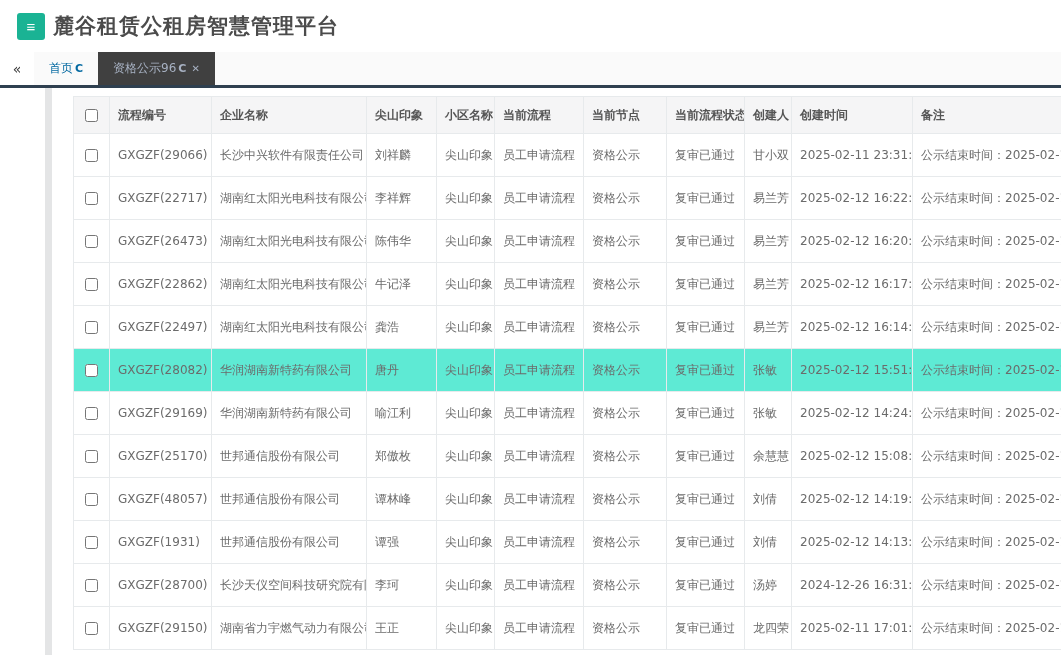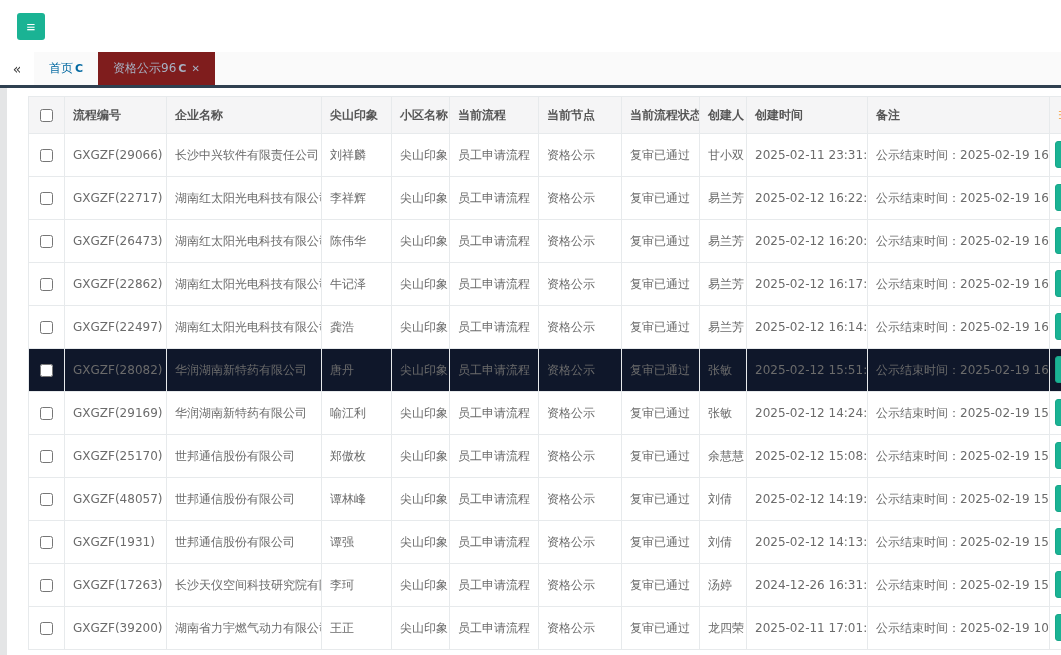--- a/index.html
+++ b/index.html
@@ -31,51 +31,52 @@
     width:34px; background:#fff; display:flex; align-items:center;
     justify-content:center; color:#3c3c3c; font-size:14px; cursor:pointer;
     flex:0 0 auto;
   }
   .tab {
     display:flex; align-items:center; padding:0 15px; font-size:12px;
     color:#0369a1; cursor:pointer; white-space:nowrap;
   }
   .tab .ref-ic { font-weight:bold; font-size:11px; margin-left:2px; }
   .tab .cls-ic { font-size:10px; margin-left:5px; }
-  .tab.active { background:#7f1d1d; color:#a7b1c2; }
+  .tab.active { background:#404040; color:#a7b1c2; }
   
-  .content { display:flex; height:567px; background:#fff; }
+  .content { display:flex; height:567px; background:#fff;padding-left:45px; }
   .side-strip { width:7px; background:#e4e5e6; flex:0 0 auto; }
   .table-wrap { margin:8px 0 0 21px; overflow:hidden; flex:1; }
   table {
     border-collapse:collapse; table-layout:fixed; width:1111px;
     border-left:1px solid #e7eaec; border-top:1px solid #e7eaec;
   }
   th, td {
     border-bottom:1px solid #e7eaec; border-right:1px solid #e7eaec;
     padding:0 8px; font-size:12px; text-align:left; white-space:nowrap;
     overflow:hidden;
   }
   thead th { background:#f5f5f6; color:#555; font-weight:bold; height:37px; }
   tbody td { height:43px; color:#6b6b6b; background:#fff; }
-  tr.hl td { background:#0f172a; }
+  tr.hl td { background:#5eead4; }
   .cb-cell { text-align:center; padding:0; }
   .cb-cell input { width:13px; height:13px; margin:0; vertical-align:middle; }
   .ops-head-ic { color:#f8ac59; font-size:11px; }
   .ops-cell { padding:0 0 0 5px; }
   .op-btn {
     width:62px; height:27px; background:#1ab394; border:1px solid #18a689;
     border-radius:3px; cursor:pointer;
   }
 </style>
 </head>
 <body>
 
 <div class="app-header">
   <button class="menu-btn"><span>≡</span></button>
+  <h1 class="app-title">麓谷租赁公租房智慧管理平台</h1>
 </div>
 
 <div class="tabbar">
   <div class="collapse-btn">
       <span>«</span>
     </div>
   <div class="tab">
     <span>首页</span>
       <span class="ref-ic">C</span>
   </div>
@@ -256,35 +257,35 @@
             <td>员工申请流程</td>
             <td>资格公示</td>
             <td>复审已通过</td>
             <td>刘倩</td>
             <td>2025-02-12 14:13:52</td>
             <td>公示结束时间：2025-02-19 15:30:22</td>
             <td class="ops-cell"><button class="op-btn"></button></td>
           </tr>
           <tr>
             <td class="cb-cell"><input type="checkbox" style=""></td>
-            <td>GXGZF(17263)</td>
+            <td>GXGZF(28700)</td>
             <td>长沙天仪空间科技研究院有限公司</td>
             <td>李珂</td>
             <td>尖山印象</td>
             <td>员工申请流程</td>
             <td>资格公示</td>
             <td>复审已通过</td>
             <td>汤婷</td>
             <td>2024-12-26 16:31:38</td>
             <td>公示结束时间：2025-02-19 15:30:07</td>
             <td class="ops-cell"><button class="op-btn"></button></td>
           </tr>
           <tr>
             <td class="cb-cell"><input type="checkbox" style=""></td>
-            <td>GXGZF(39200)</td>
+            <td>GXGZF(29150)</td>
             <td>湖南省力宇燃气动力有限公司</td>
             <td>王正</td>
             <td>尖山印象</td>
             <td>员工申请流程</td>
             <td>资格公示</td>
             <td>复审已通过</td>
             <td>龙四荣</td>
             <td>2025-02-11 17:01:53</td>
             <td>公示结束时间：2025-02-19 10:35:26</td>
             <td class="ops-cell"><button class="op-btn"></button></td>

